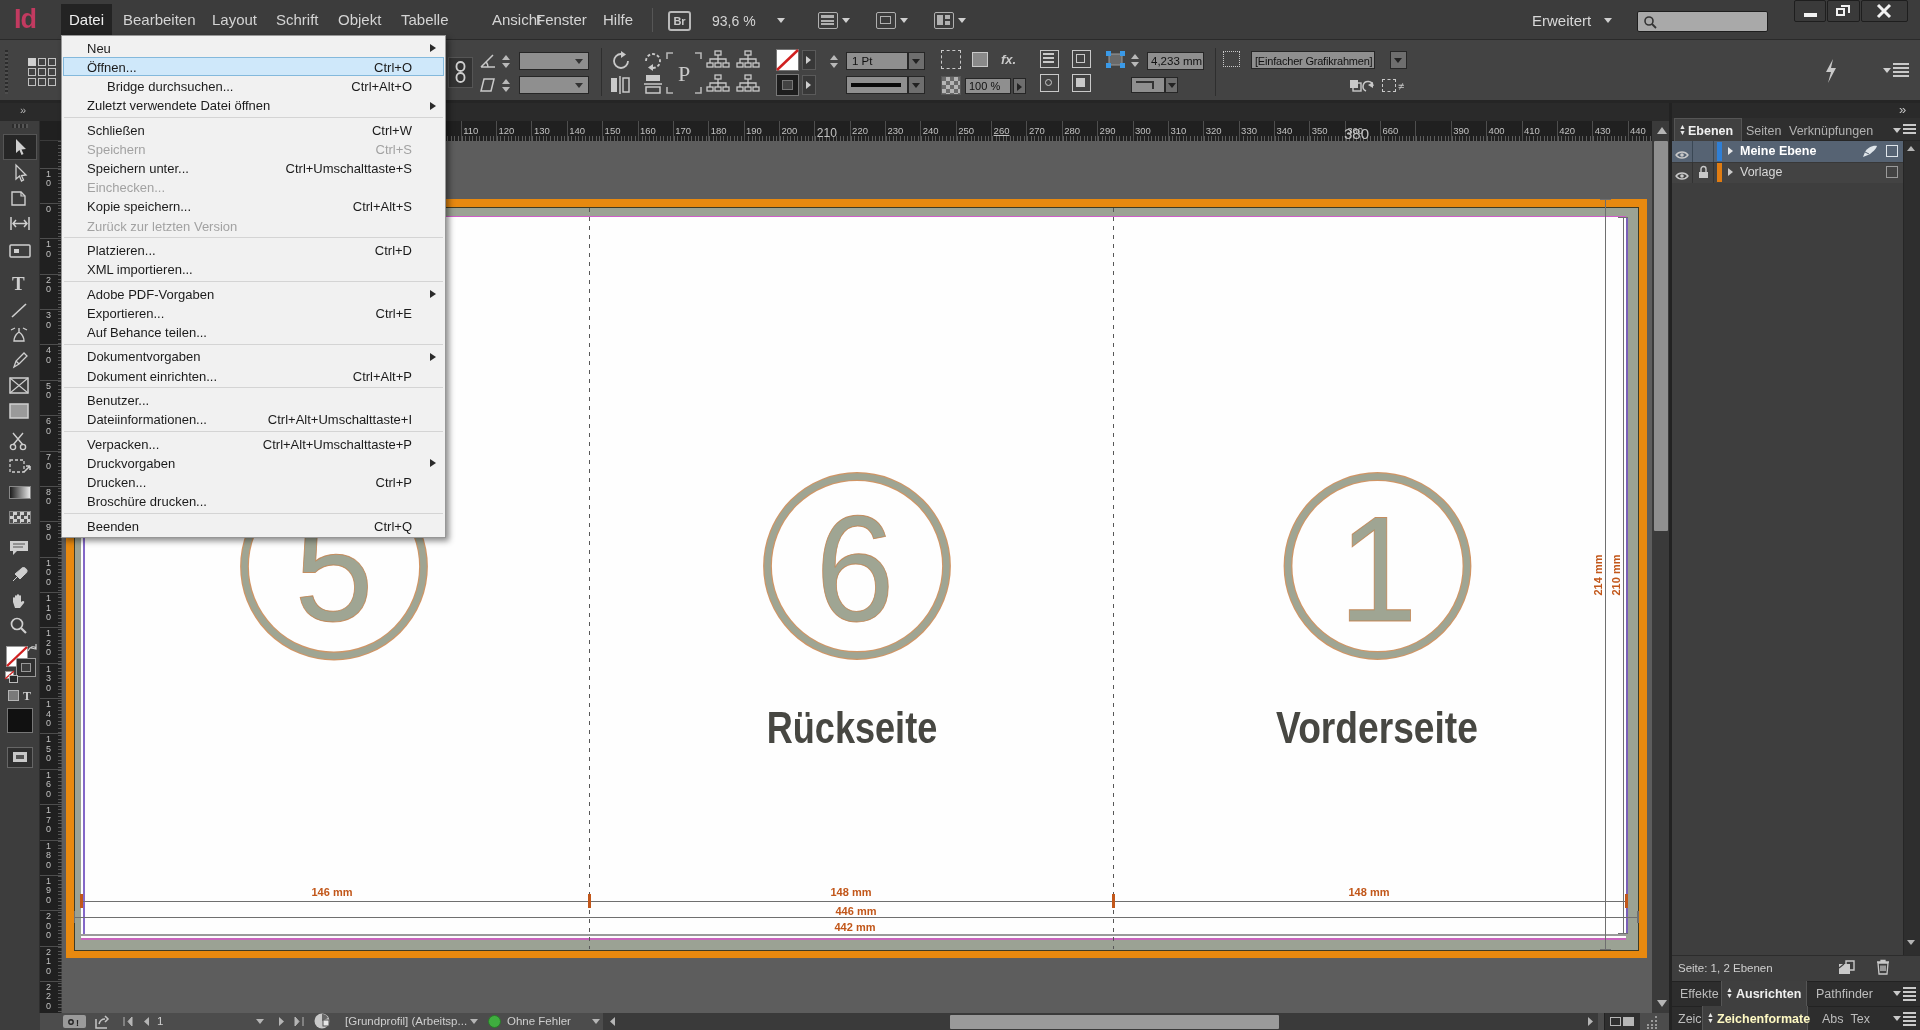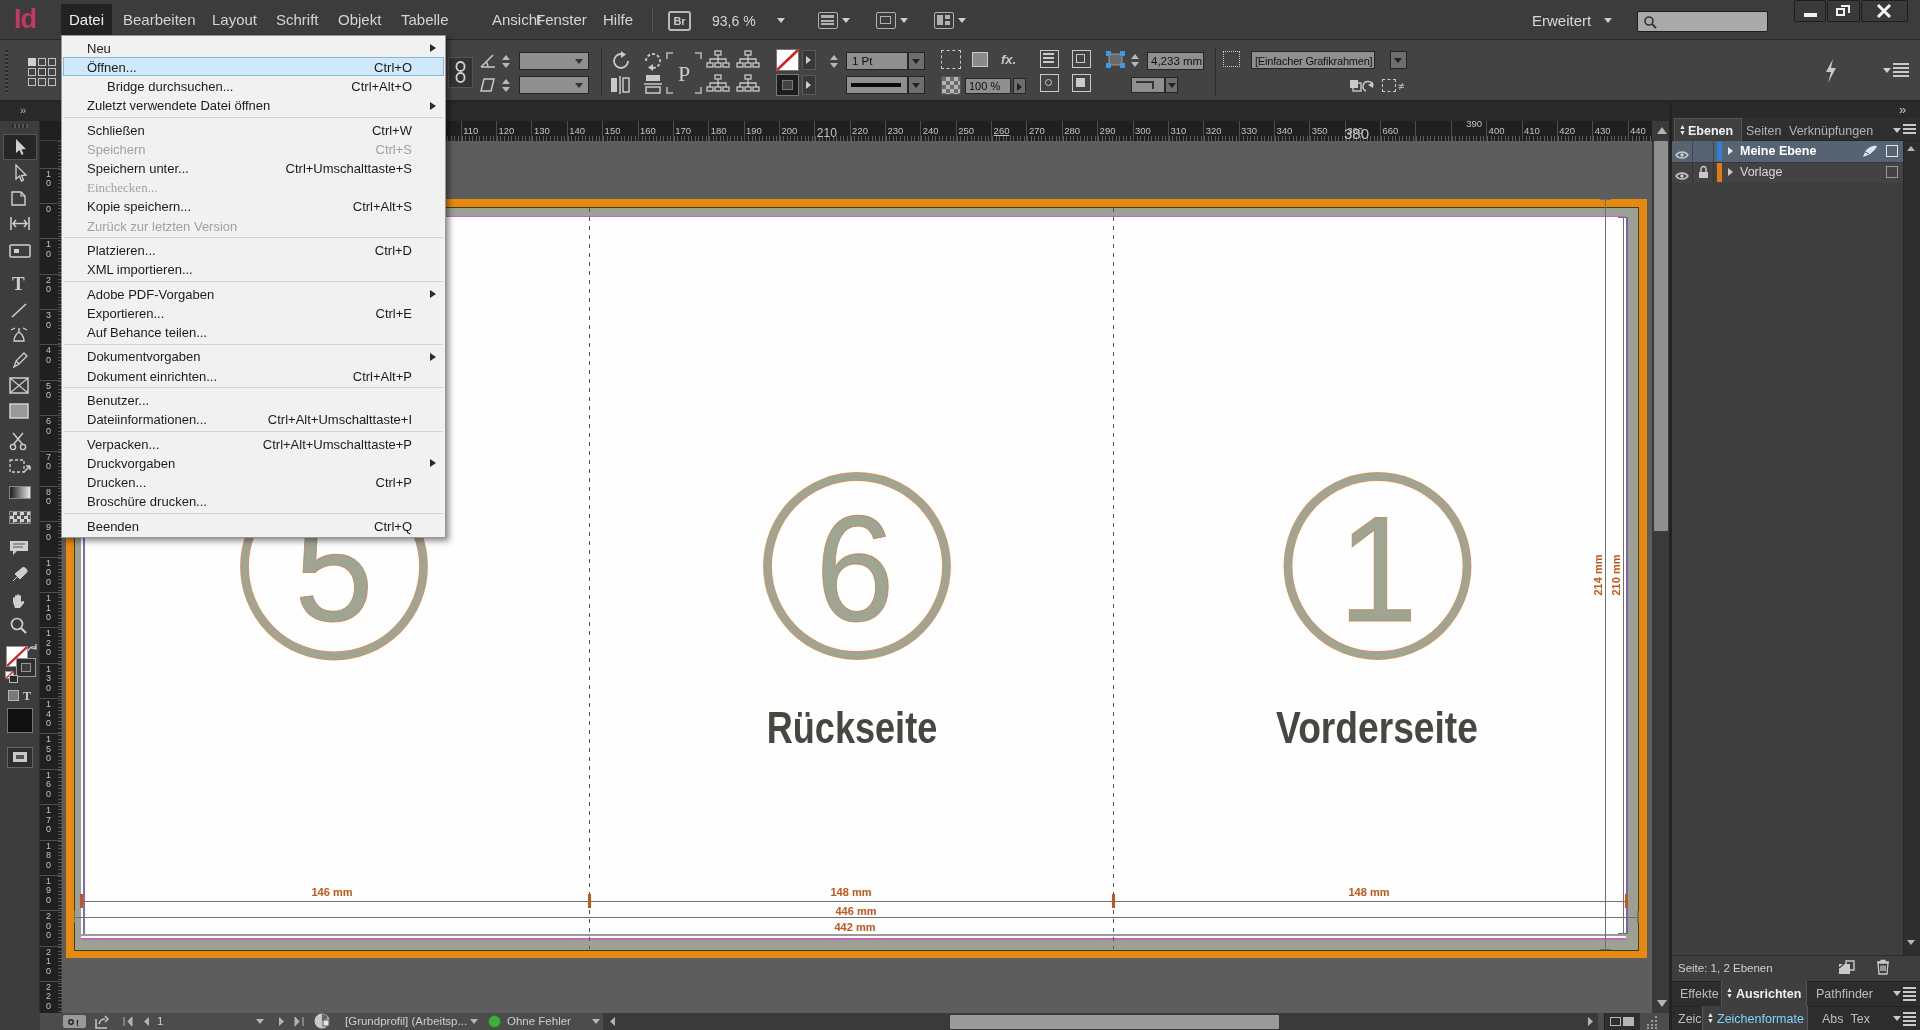--- a/index.html
+++ b/index.html
@@ -135,21 +135,21 @@
 <div style="left:1276.4px;top:125px;font-size:9.5px;color:#c2c2c2;">340</div>
 <div style="left:1309.3px;top:121px;width:1px;height:20px;background:#4e4e4e;"></div>
 <div style="left:1311.8px;top:125px;font-size:9.5px;color:#c2c2c2;">350</div>
 <div style="left:1344.7px;top:121px;width:1px;height:20px;background:#4e4e4e;"></div>
 <div style="left:1347.2px;top:125px;font-size:9.5px;color:#c2c2c2;">360</div>
 <div style="left:1380.0px;top:121px;width:1px;height:20px;background:#4e4e4e;"></div>
 <div style="left:1382.5px;top:125px;font-size:9.5px;color:#c2c2c2;">660</div>
 <div style="left:1415.4px;top:121px;width:1px;height:20px;background:#4e4e4e;"></div>
 <div style="left:1344px;top:125px;font-size:15px;color:#c2c2c2;">380</div>
 <div style="left:1450.7px;top:121px;width:1px;height:20px;background:#4e4e4e;"></div>
-<div style="left:1453.2px;top:118px;font-size:9.5px;color:#c2c2c2;padding-left:13px;">390</div>
+<div style="left:1453.2px;top:125px;font-size:9.5px;color:#c2c2c2;">390</div>
 <div style="left:1486.1px;top:121px;width:1px;height:20px;background:#4e4e4e;"></div>
 <div style="left:1488.6px;top:125px;font-size:9.5px;color:#c2c2c2;">400</div>
 <div style="left:1521.5px;top:121px;width:1px;height:20px;background:#4e4e4e;"></div>
 <div style="left:1524.0px;top:125px;font-size:9.5px;color:#c2c2c2;">410</div>
 <div style="left:1556.8px;top:121px;width:1px;height:20px;background:#4e4e4e;"></div>
 <div style="left:1559.3px;top:125px;font-size:9.5px;color:#c2c2c2;">420</div>
 <div style="left:1592.2px;top:121px;width:1px;height:20px;background:#4e4e4e;"></div>
 <div style="left:1594.7px;top:125px;font-size:9.5px;color:#c2c2c2;">430</div>
 <div style="left:1627.5px;top:121px;width:1px;height:20px;background:#4e4e4e;"></div>
 <div style="left:1630.0px;top:125px;font-size:9.5px;color:#c2c2c2;">440</div>
@@ -639,21 +639,21 @@
 <div style="left:1816px;top:987px;color:#bdbdbd;font-size:12.5px;">Pathfinder</div>
 <div class="tri-d" style="left:1893px;top:991px;border-top-color:#c9c9c9;"></div>
 <div style="left:1903px;top:987px;width:13px;height:2px;background:#c9c9c9;"></div>
 <div style="left:1903px;top:991px;width:13px;height:2px;background:#c9c9c9;"></div>
 <div style="left:1903px;top:995px;width:13px;height:2px;background:#c9c9c9;"></div>
 <div style="left:1903px;top:999px;width:13px;height:2px;background:#c9c9c9;"></div>
 <div style="left:1672px;top:1006px;width:248px;height:24px;background:#2d2d2d;border-top:1px solid #222;"></div>
 <div style="left:1678px;top:1012px;color:#bdbdbd;font-size:12.5px;">Zeic</div>
 <div style="left:1702px;top:1006px;width:106px;height:24px;background:#3f3f3f;border-left:1px solid #555;border-right:1px solid #555;"></div>
 <div style="left:1707px;top:1012px;color:#e8e8e8;font-size:7px;line-height:5.5px;">▲<br>▼</div>
-<div style="left:1717px;top:1012px;color:#7dd3fc;font-size:12.5px;font-weight:normal;">Zeichenformate</div>
+<div style="left:1717px;top:1012px;color:#fef9c3;font-size:12.5px;font-weight:bold;">Zeichenformate</div>
 <div style="left:1822px;top:1012px;color:#bdbdbd;font-size:12.5px;">Abs&nbsp;&nbsp;Tex</div>
 <div class="tri-d" style="left:1893px;top:1016px;border-top-color:#c9c9c9;"></div>
 <div style="left:1903px;top:1012px;width:13px;height:2px;background:#c9c9c9;"></div>
 <div style="left:1903px;top:1016px;width:13px;height:2px;background:#c9c9c9;"></div>
 <div style="left:1903px;top:1020px;width:13px;height:2px;background:#c9c9c9;"></div>
 <div style="left:1903px;top:1024px;width:13px;height:2px;background:#c9c9c9;"></div>
 <div style="left:61px;top:35px;width:385px;height:503px;background:#f1f1f1;border:1px solid #979797;box-shadow:3px 3px 6px rgba(0,0,0,0.45);"></div>
 <div style="left:87px;top:40.5px;font-size:13px;color:#1b1b1b;">Neu</div>
 <div style="left:430px;top:44.0px;width:0;height:0;border-top:4.5px solid transparent;border-bottom:4.5px solid transparent;border-left:6px solid #2a2a2a;"></div>
 <div style="left:63px;top:57.2px;width:381px;height:19.2px;background:#cfe8fa;border:1px solid #84b9dc;"></div>
@@ -663,21 +663,21 @@
 <div style="left:87px;top:78.9px;width:325px;text-align:right;font-size:13px;color:#1b1b1b;">Ctrl+Alt+O</div>
 <div style="left:87px;top:98.10000000000001px;font-size:13px;color:#1b1b1b;">Zuletzt verwendete Datei öffnen</div>
 <div style="left:430px;top:101.60000000000001px;width:0;height:0;border-top:4.5px solid transparent;border-bottom:4.5px solid transparent;border-left:6px solid #2a2a2a;"></div>
 <div style="left:64px;top:116.9px;width:379px;height:1px;background:#d4d4d4;"></div>
 <div style="left:87px;top:122.50000000000001px;font-size:13px;color:#1b1b1b;">Schließen</div>
 <div style="left:87px;top:122.50000000000001px;width:325px;text-align:right;font-size:13px;color:#1b1b1b;">Ctrl+W</div>
 <div style="left:87px;top:141.70000000000002px;font-size:13px;color:#a2a2a2;">Speichern</div>
 <div style="left:87px;top:141.70000000000002px;width:325px;text-align:right;font-size:13px;color:#a2a2a2;">Ctrl+S</div>
 <div style="left:87px;top:160.9px;font-size:13px;color:#1b1b1b;">Speichern unter...</div>
 <div style="left:87px;top:160.9px;width:325px;text-align:right;font-size:13px;color:#1b1b1b;">Ctrl+Umschalttaste+S</div>
-<div style="left:87px;top:180.1px;font-size:13px;color:#a2a2a2;font-family:Liberation Serif, serif;">Einchecken...</div>
+<div style="left:87px;top:180.1px;font-size:13px;color:#a2a2a2;">Einchecken...</div>
 <div style="left:87px;top:199.29999999999998px;font-size:13px;color:#1b1b1b;">Kopie speichern...</div>
 <div style="left:87px;top:199.29999999999998px;width:325px;text-align:right;font-size:13px;color:#1b1b1b;">Ctrl+Alt+S</div>
 <div style="left:87px;top:218.49999999999997px;font-size:13px;color:#a2a2a2;">Zurück zur letzten Version</div>
 <div style="left:64px;top:237.29999999999995px;width:379px;height:1px;background:#d4d4d4;"></div>
 <div style="left:87px;top:242.89999999999995px;font-size:13px;color:#1b1b1b;">Platzieren...</div>
 <div style="left:87px;top:242.89999999999995px;width:325px;text-align:right;font-size:13px;color:#1b1b1b;">Ctrl+D</div>
 <div style="left:87px;top:262.09999999999997px;font-size:13px;color:#1b1b1b;">XML importieren...</div>
 <div style="left:64px;top:280.9px;width:379px;height:1px;background:#d4d4d4;"></div>
 <div style="left:87px;top:286.49999999999994px;font-size:13px;color:#1b1b1b;">Adobe PDF-Vorgaben</div>
 <div style="left:430px;top:289.99999999999994px;width:0;height:0;border-top:4.5px solid transparent;border-bottom:4.5px solid transparent;border-left:6px solid #2a2a2a;"></div>

